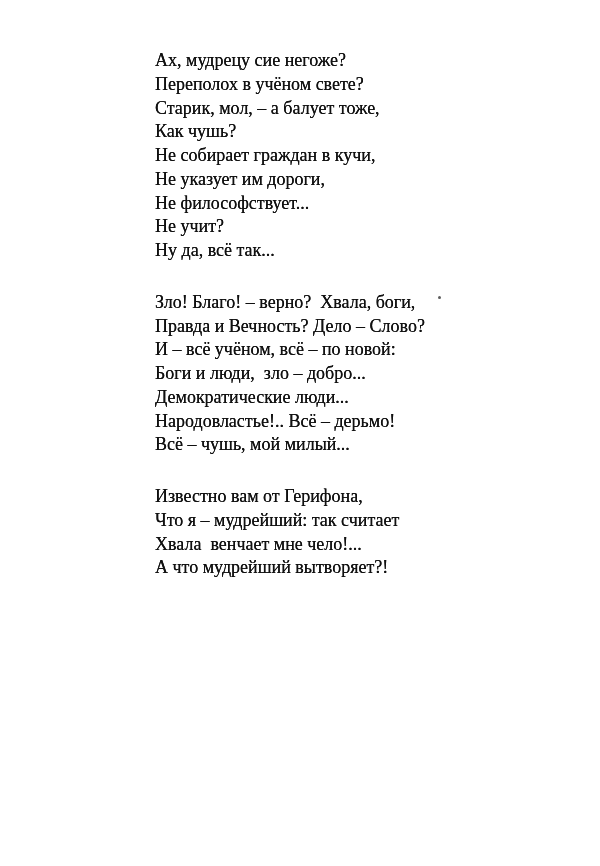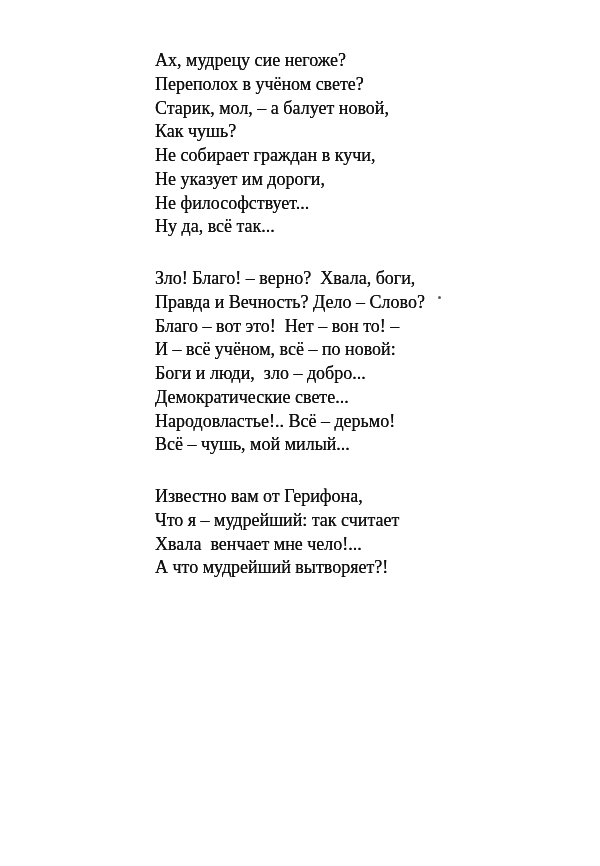--- a/index.html
+++ b/index.html
@@ -42,35 +42,35 @@
 </style>
 </head>
 <body>
 
 <div class="page">
   <div class="poem">
 
     <div class="stanza">
       <div class="line">Ах, мудрецу сие негоже?</div>
       <div class="line">Переполох в учёном свете?</div>
-      <div class="line">Старик, мол, – а балует новой,</div>
+      <div class="line">Старик, мол, – а балует тоже,</div>
       <div class="line">Как чушь?</div>
       <div class="line">Не собирает граждан в кучи,</div>
       <div class="line">Не указует им дороги,</div>
       <div class="line">Не философствует...</div>
+      <div class="line">Не учит?</div>
       <div class="line">Ну да, всё так...</div>
     </div>
 
     <div class="stanza">
       <div class="line">Зло! Благо! – верно?  Хвала, боги,</div>
       <div class="line">Правда и Вечность? Дело – Слово?</div>
-      <div class="line">Благо – вот это!  Нет – вон то! –</div>
       <div class="line">И – всё учёном, всё – по новой:</div>
       <div class="line">Боги и люди,  зло – добро...</div>
-      <div class="line">Демократические свете...</div>
+      <div class="line">Демократические люди...</div>
       <div class="line">Народовластье!.. Всё – дерьмо!</div>
       <div class="line">Всё – чушь, мой милый...</div>
     </div>
 
     <div class="stanza">
       <div class="line">Известно вам от Герифона,</div>
       <div class="line">Что я – мудрейший: так считает</div>
       <div class="line">Хвала  венчает мне чело!...</div>
       <div class="line">А что мудрейший вытворяет?!</div>
     </div>

